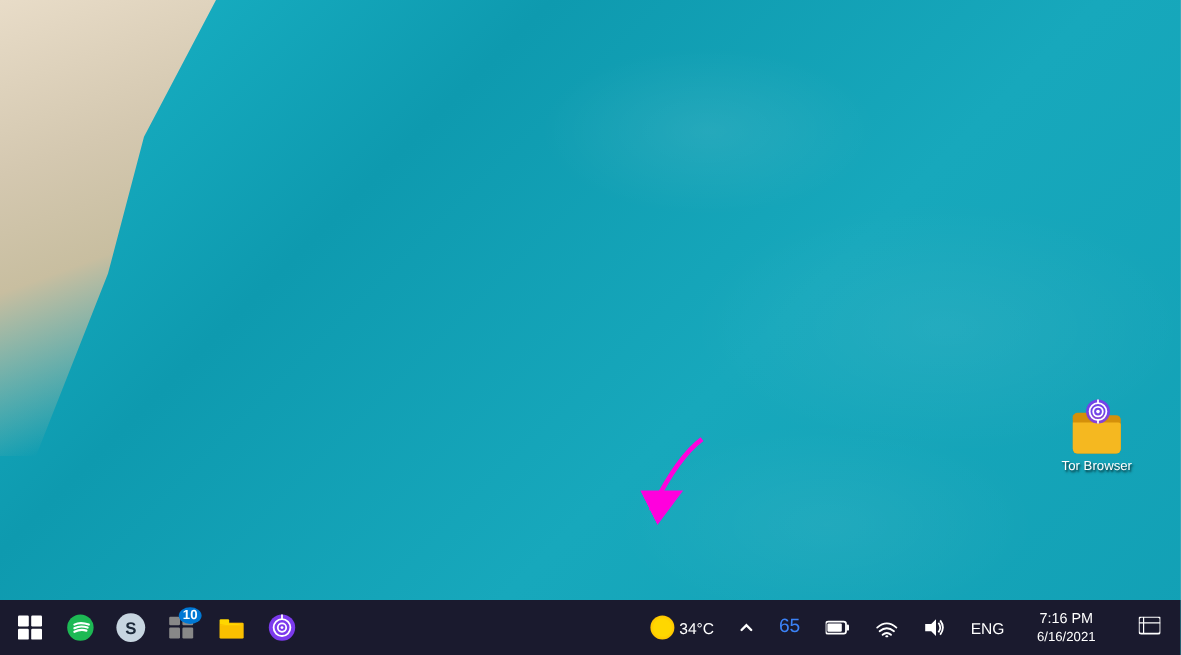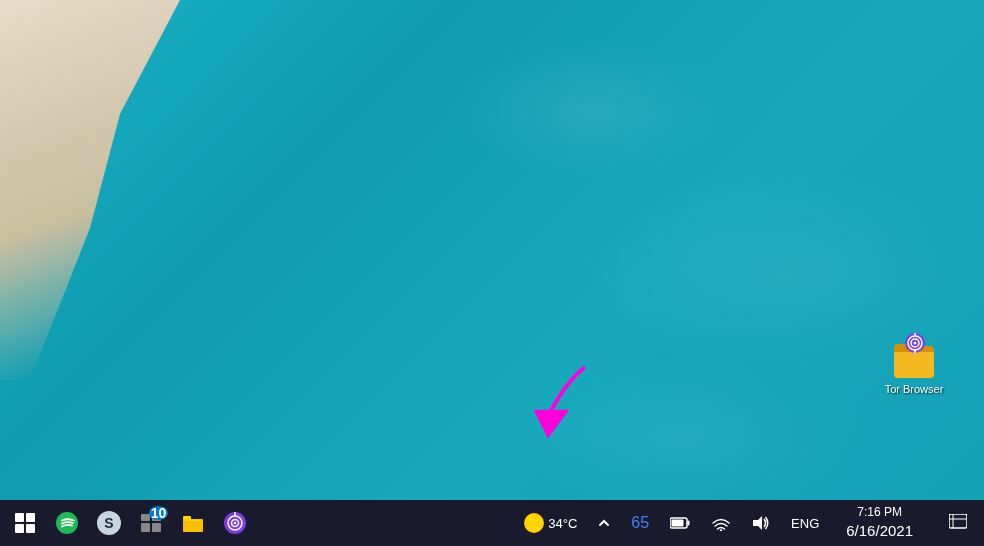--- a/index.html
+++ b/index.html
@@ -189,42 +189,42 @@
     }
 
     .clock-time {
       color: white;
       font-size: 12px;
       line-height: 1.3;
     }
 
     .clock-date {
       color: white;
-      font-size: 15px;
+      font-size: 11px;
       line-height: 1.3;
     }
 
     .notif-btn {
       width: 36px;
       height: 46px;
       display: flex;
       align-items: center;
       justify-content: center;
       cursor: pointer;
     }
 
     
     .badge {
       position: absolute;
       top: 6px;
       right: 4px;
       background: #0078d4;
       color: white;
       border-radius: 50%;
-      font-size: 14px;
+      font-size: 11px;
       width: 19px;
       height: 14px;
       display: flex;
       align-items: center;
       justify-content: center;
       font-weight: bold;
     }
 
     
     .win-logo {

